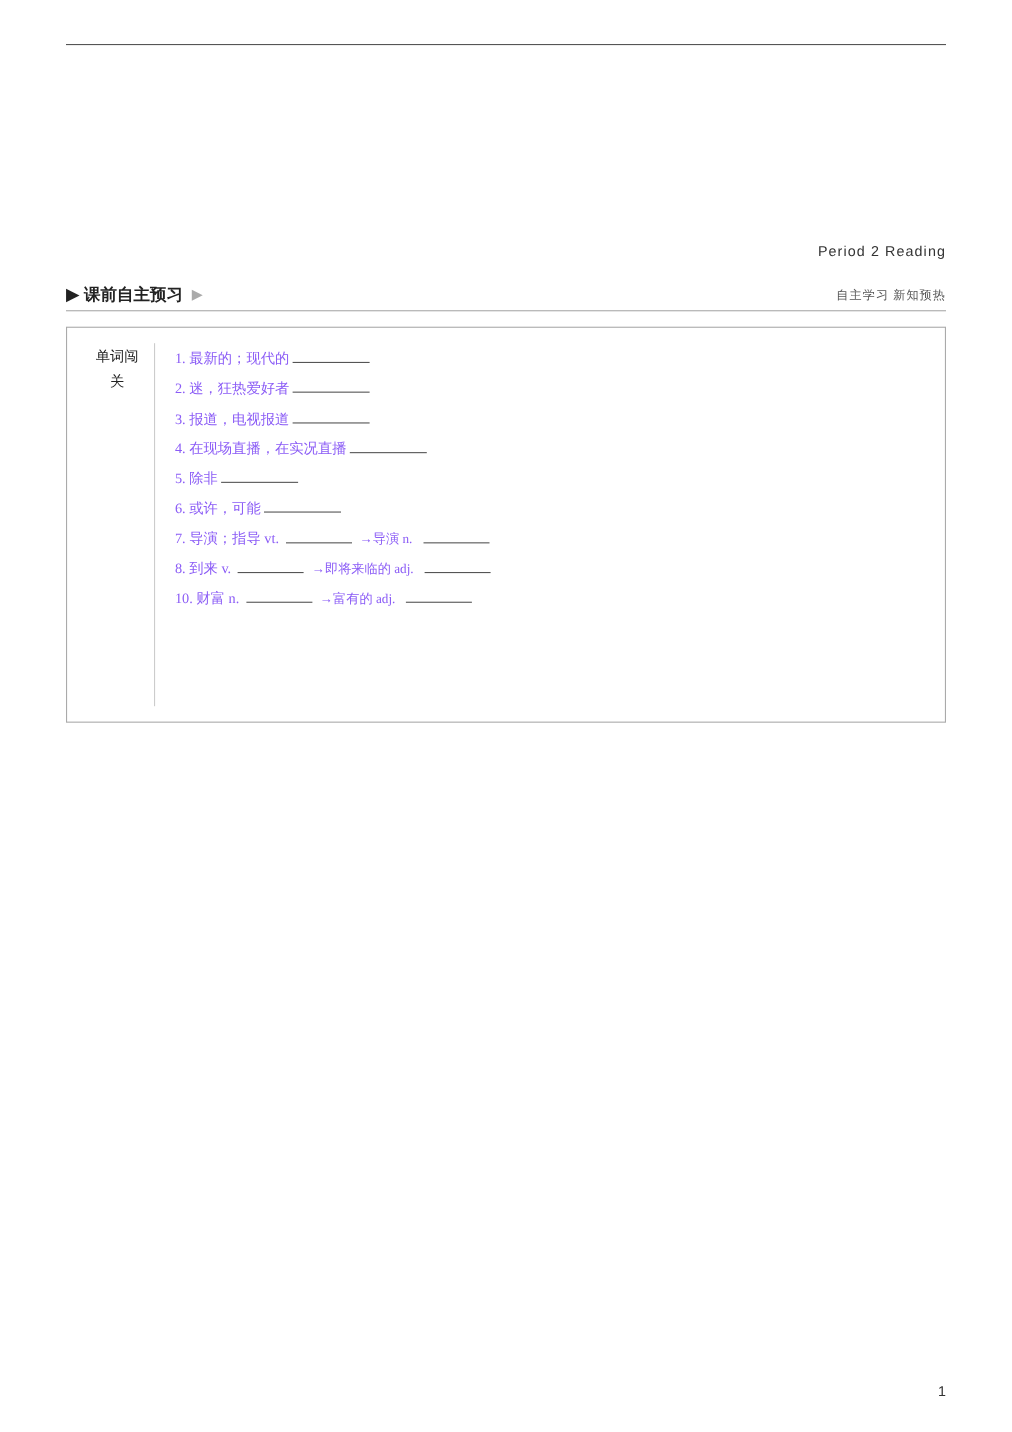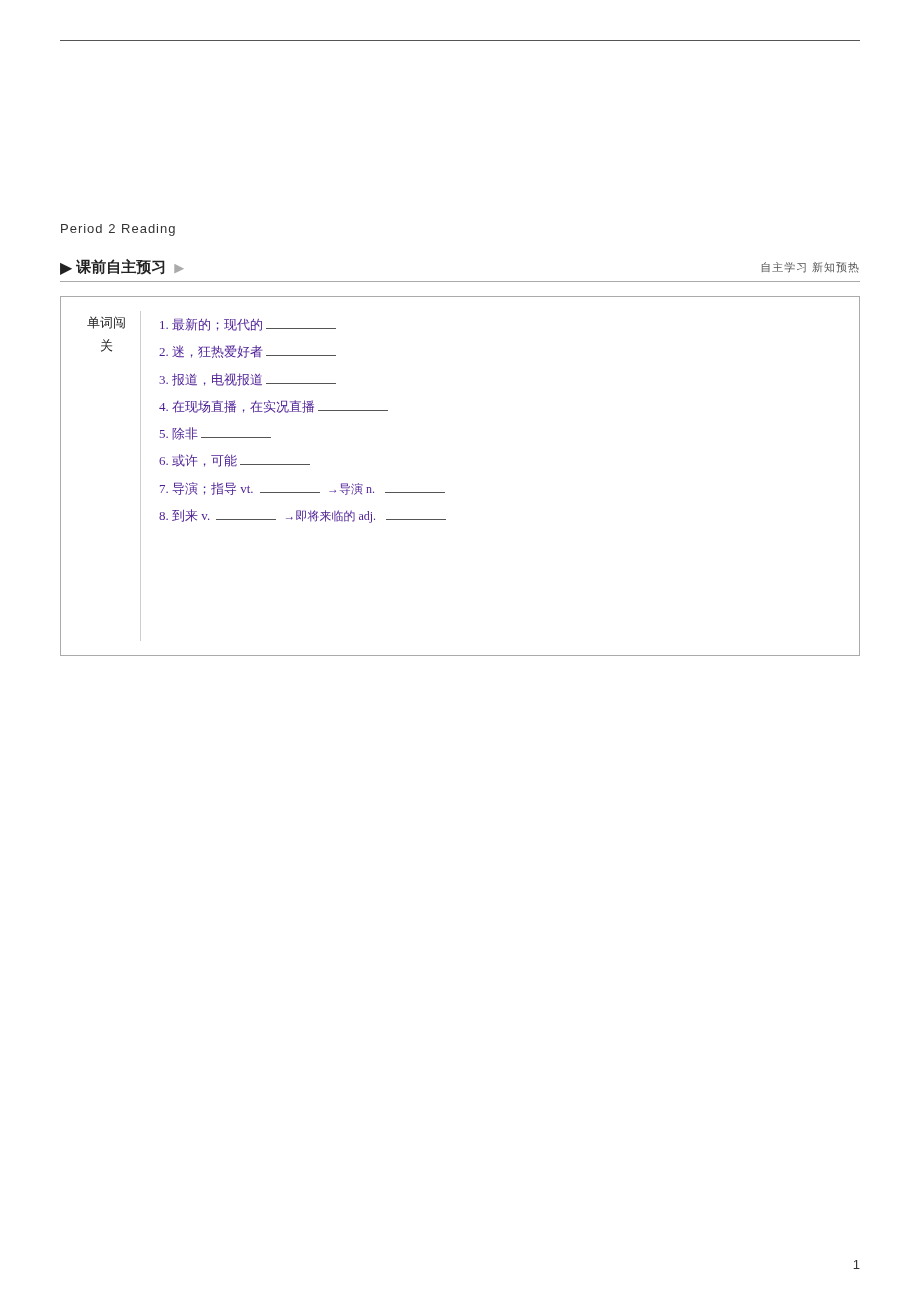--- a/index.html
+++ b/index.html
@@ -35,21 +35,21 @@
     .unit-title {
       color: #cc2222;
       font-size: 20px;
       font-weight: bold;
       font-family: Arial, sans-serif;
       margin-bottom: 18px;
       letter-spacing: 0.5px;
     }
 
     .period-subtitle {
-      text-align: left;
+      text-align: right;
       font-family: Arial, sans-serif;
       font-size: 13px;
       color: #333;
       margin-bottom: 22px;
       letter-spacing: 1px;
     }
 
     .section-header {
       display: flex;
       align-items: center;
@@ -110,21 +110,21 @@
 
     .vocab-list {
       flex: 1;
       display: flex;
       flex-direction: column;
       gap: 0px;
     }
 
     .vocab-item {
       font-size: 13px;
-      color: #4c1d95;
+      color: #8b5cf6;
       line-height: 2.1;
       display: flex;
       align-items: baseline;
       flex-wrap: wrap;
     }
 
     .blank {
       display: inline-block;
       border-bottom: 1px solid #555;
       min-width: 60px;
@@ -215,19 +215,25 @@
       </div>
 
       <div class="vocab-item">
         <span>8. 到来 v.&nbsp;</span>
         <span class="blank"></span>
         <span class="arrow">→即将来临的 adj.&nbsp;</span>
         <span class="blank"></span>
       </div>
 
 
+      <div class="vocab-item">
+        <span>10. 财富 n.&nbsp;</span>
+        <span class="blank"></span>
+        <span class="arrow">→富有的 adj.&nbsp;</span>
+        <span class="blank"></span>
+      </div>
 
 
     </div>
   </div>
 
   <div class="page-number">1</div>
 </div>
 
 </body></html>

